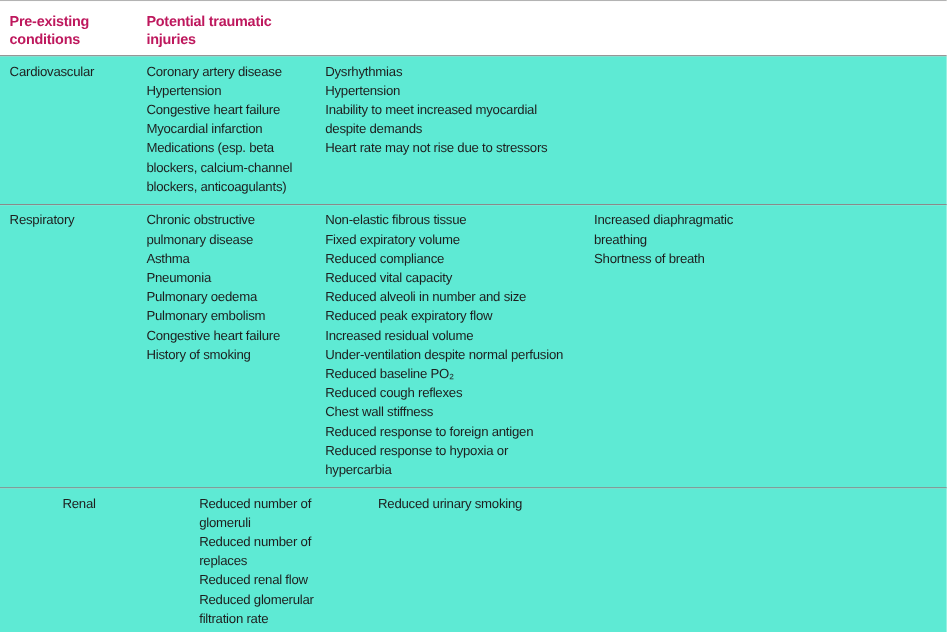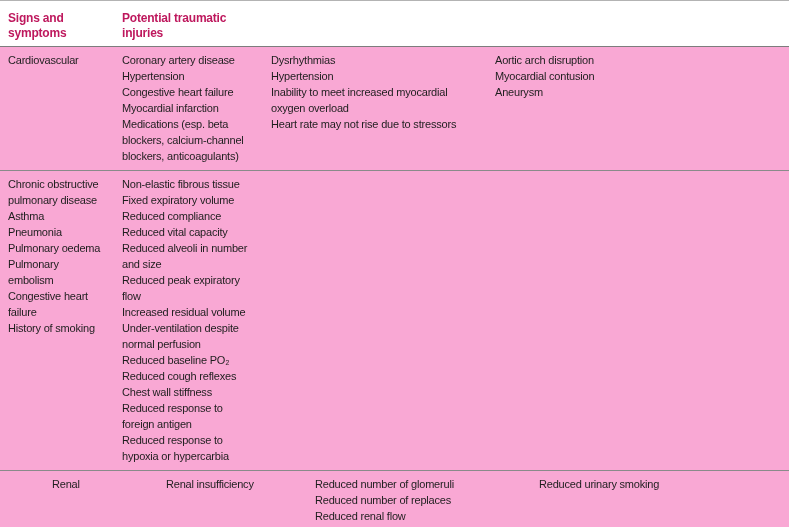--- a/index.html
+++ b/index.html
@@ -32,21 +32,21 @@
     font-weight: bold;
     font-size: 12px;
     line-height: 14.5px;
     letter-spacing: -0.2px;
     color: #be185d;
     padding: 6px 6px 6px 8px;
     box-sizing: border-box;
     align-self: end;
   }
   .body-row {
-    background: #f9a8d4;
+    background: #5eead4;
     border-bottom: 1px solid #8a8a8a;
   }
   .body-row.last {
     border-bottom: 2px solid #0c4a6e;
     padding-left: 44px;
   }
   .cell {
     font-size: 11px;
     line-height: 16px;
     letter-spacing: -0.2px;
@@ -62,66 +62,65 @@
     height: 5px;
     background: #d4d4d4;
   }
 </style>
 </head>
 <body>
 
 <div class="table">
 
   <div class="grid-row header-row">
-    <div class="header-cell">Signs and symptoms</div>
+    <div class="header-cell">Pre-existing conditions</div>
     <div class="header-cell">Potential traumatic injuries</div>
   </div>
 
   <div class="grid-row body-row">
     <div class="cell system">Cardiovascular</div>
     <div class="cell">Coronary artery disease
 Hypertension
 Congestive heart failure
 Myocardial infarction
 Medications (esp. beta blockers, calcium-channel blockers, anticoagulants)</div>
     <div class="cell">Dysrhythmias
 Hypertension
-Inability to meet increased myocardial oxygen overload
+Inability to meet increased myocardial despite demands
 Heart rate may not rise due to stressors</div>
-    <div class="cell">Aortic arch disruption
-Myocardial contusion
-Aneurysm</div>
   </div>
 
   <div class="grid-row body-row">
+    <div class="cell system">Respiratory</div>
     <div class="cell">Chronic obstructive pulmonary disease
 Asthma
 Pneumonia
 Pulmonary oedema
 Pulmonary embolism
 Congestive heart failure
 History of smoking</div>
     <div class="cell">Non-elastic fibrous tissue
 Fixed expiratory volume
 Reduced compliance
 Reduced vital capacity
 Reduced alveoli in number and size
 Reduced peak expiratory flow
 Increased residual volume
 Under-ventilation despite normal perfusion
 Reduced baseline PO₂
 Reduced cough reflexes
 Chest wall stiffness
 Reduced response to foreign antigen
 Reduced response to hypoxia or hypercarbia</div>
+    <div class="cell">Increased diaphragmatic breathing
+Shortness of breath</div>
   </div>
 
   <div class="grid-row body-row last">
     <div class="cell system">Renal</div>
-    <div class="cell">Renal insufficiency</div>
     <div class="cell">Reduced number of glomeruli
 Reduced number of replaces
 Reduced renal flow
 Reduced glomerular filtration rate
 Reduced bladder capacity
 Reduced drug metabolism</div>
     <div class="cell">Reduced urinary smoking</div>
   </div>
 
   <div class="footer-strip"></div>

